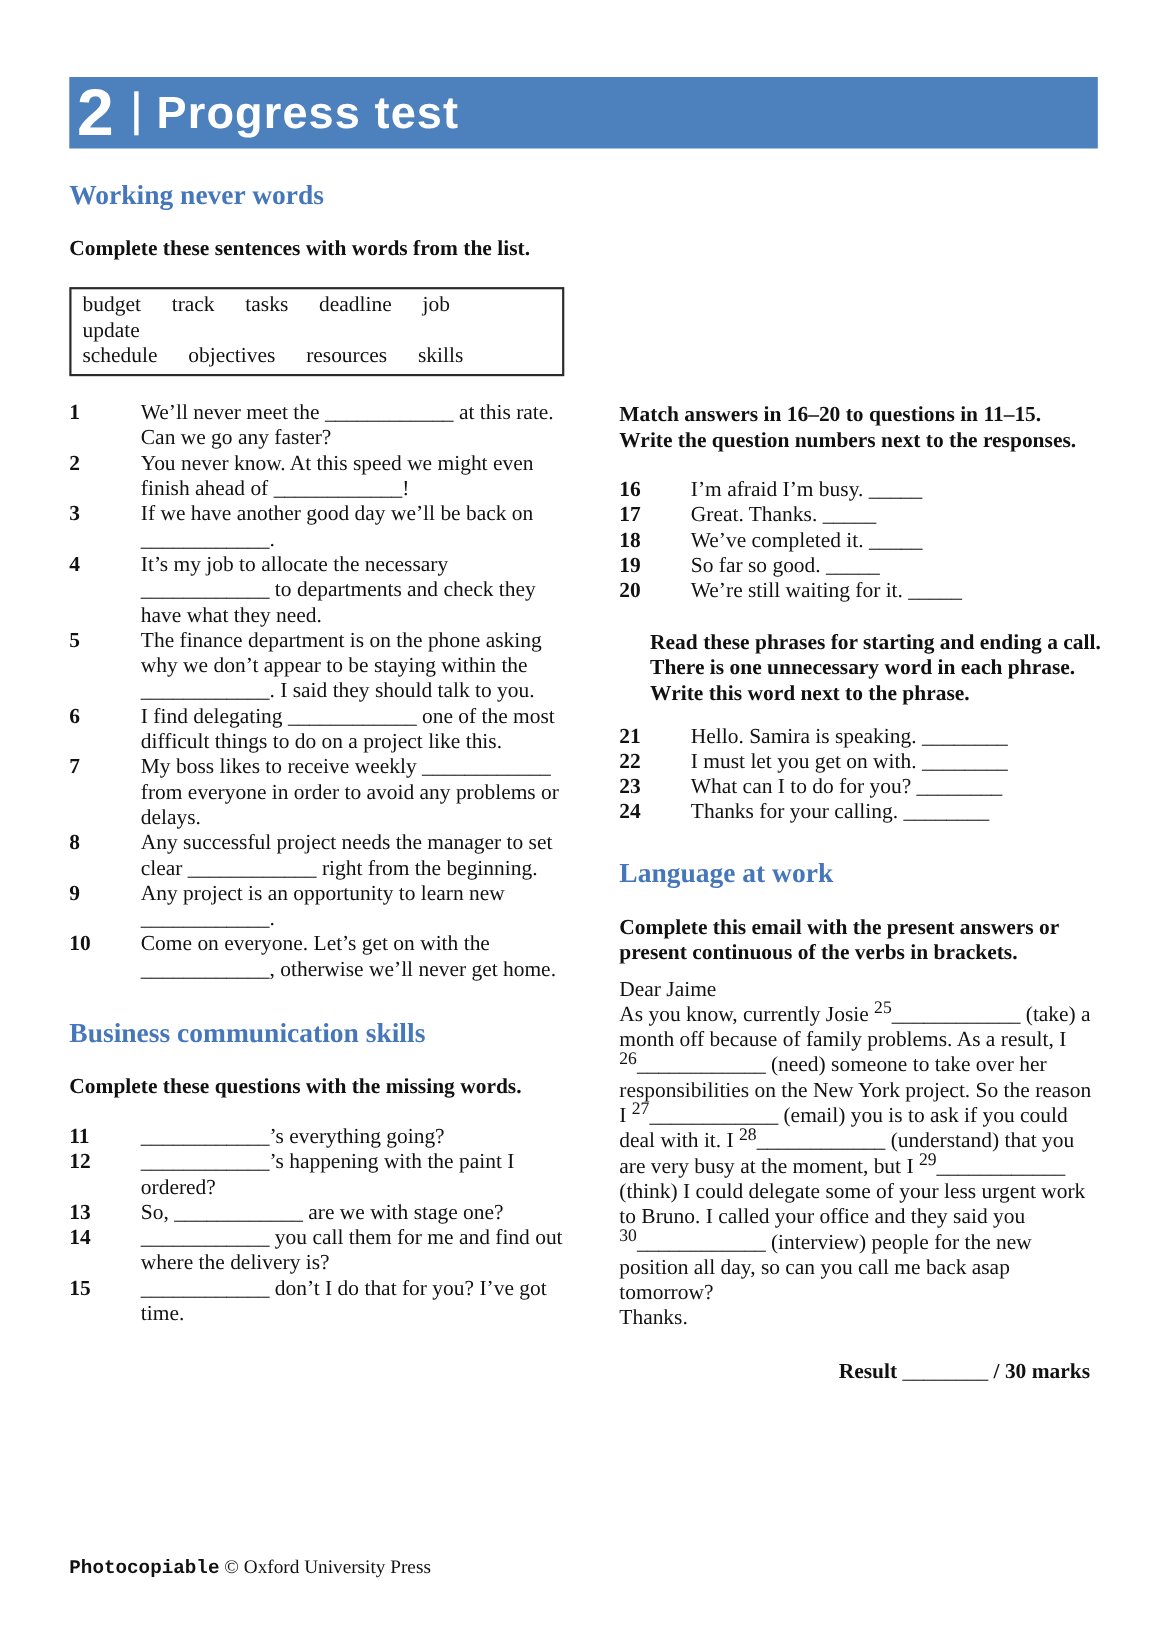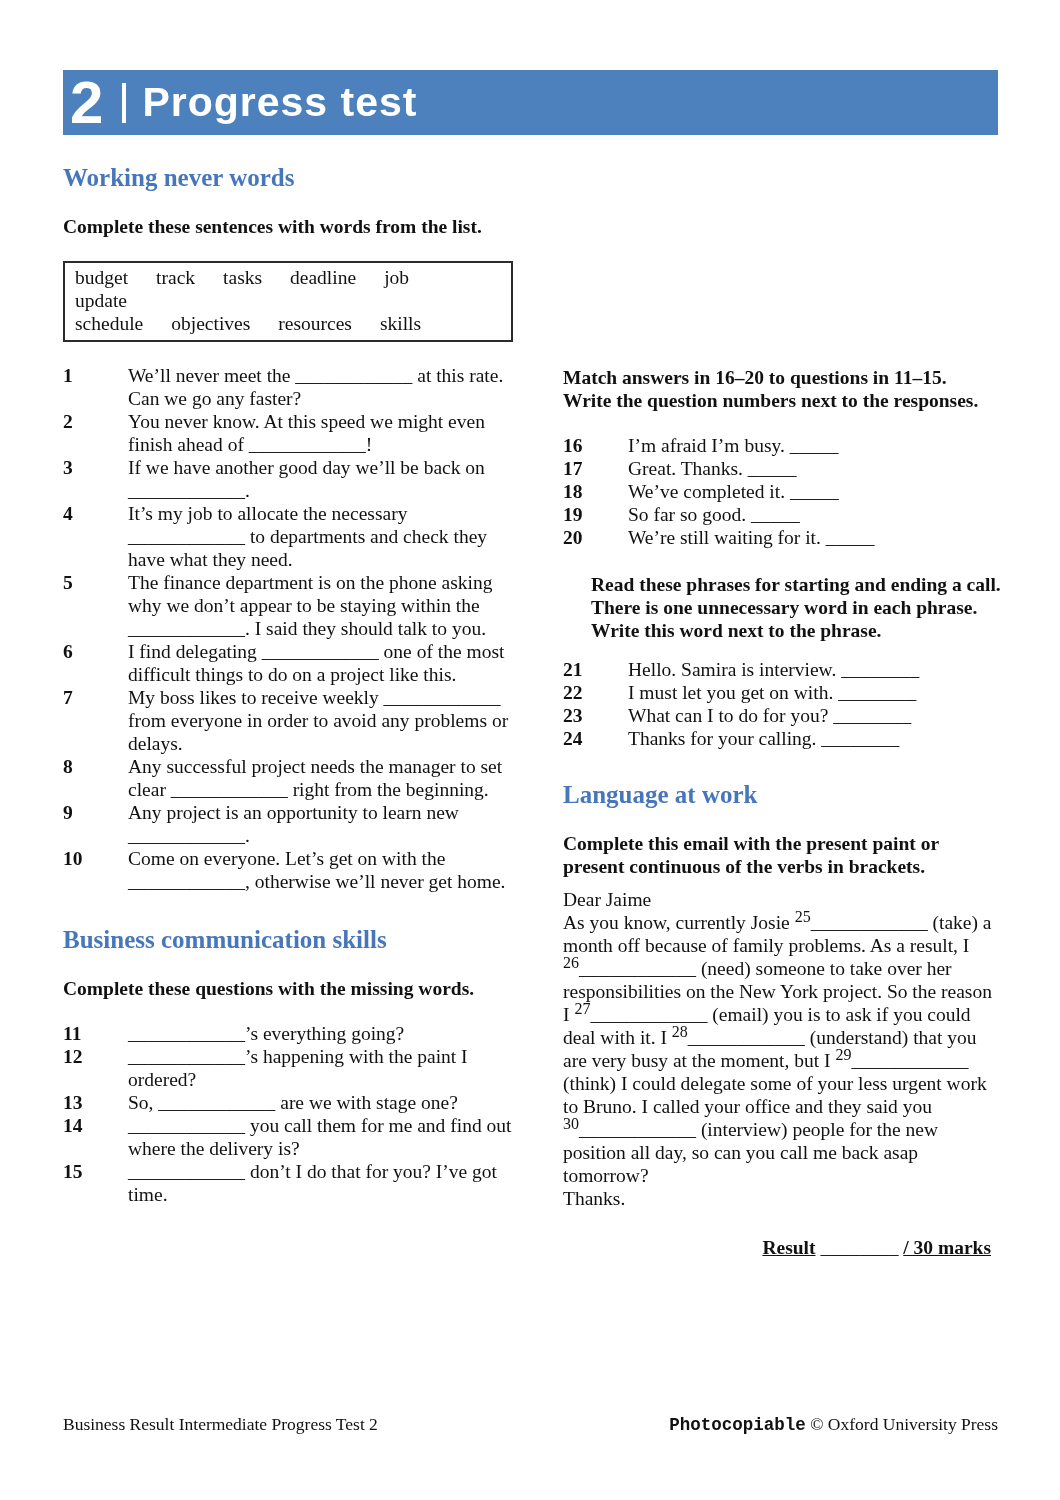--- a/index.html
+++ b/index.html
@@ -90,21 +90,21 @@
     line-height: 0;
     position: relative;
     top: -0.45em;
     vertical-align: baseline;
   }
   .result-line {
     margin-top: 26px;
     text-align: right;
     padding-right: 12px;
   }
-  .result-line .bold { font-weight: bold; text-decoration: underline; }
+  .result-line .bold { font-weight: bold; }
 
   .footer {
     position: absolute;
     left: 63px; top: 1413px; width: 935px;
     display: flex;
     justify-content: space-between;
     font-size: 17.5px;
   }
   .footer b { font-weight: bold; font-family: Liberation Mono, monospace; }
 </style>
@@ -222,51 +222,50 @@
           <span class="item-text">We’re still waiting for it. _____</span>
         </div>
       </div>
 
     <p class="instruction phrases-instruction">Read these phrases for starting and ending a call.
 There is one unnecessary word in each phrase.
 Write this word next to the phrase.</p>
     <div class="item-list tight">
         <div class="test-item">
           <span class="item-num">21</span>
-          <span class="item-text">Hello. Samira is interview. ________</span>
+          <span class="item-text">Hello. Samira is speaking. ________</span>
         </div>
         <div class="test-item">
           <span class="item-num">22</span>
           <span class="item-text">I must let you get on with. ________</span>
         </div>
         <div class="test-item">
           <span class="item-num">23</span>
           <span class="item-text">What can I to do for you? ________</span>
         </div>
         <div class="test-item">
           <span class="item-num">24</span>
           <span class="item-text">Thanks for your calling. ________</span>
         </div>
       </div>
 
     <div class="section-heading heading-law">Language at work</div>
-    <p class="instruction">Complete this email with the present paint or
+    <p class="instruction">Complete this email with the present answers or
 present continuous of the verbs in brackets.</p>
 
     <div class="email">
       <div>Dear Jaime</div>
       <div class="email-body" id="email-body">As you know, currently Josie <sup>25</sup><span>____________</span> (take) a month off because of family problems. As a result, I <sup>26</sup><span>____________</span> (need) someone to take over her responsibilities on the New York project. So the reason I <sup>27</sup><span>____________</span> (email) you is to ask if you could deal with it. I <sup>28</sup><span>____________</span> (understand) that you are very busy at the moment, but I <sup>29</sup><span>____________</span> (think) I could delegate some of your less urgent work to Bruno. I called your office and they said you <sup>30</sup><span>____________</span> (interview) people for the new position all day, so can you call me back asap tomorrow?</div>
       <div>Thanks.</div>
     </div>
 
     <div class="result-line">
       <span class="bold">Result</span>
       <span>________</span>
       <span class="bold">/ 30 marks</span>
     </div>
   </div>
 
   <div class="footer">
-    <span>Business Result Intermediate Progress Test 2</span>
     <span><b>Photocopiable</b><span> © Oxford University Press</span></span>
   </div>
 
 </div>
 
 </body></html>

